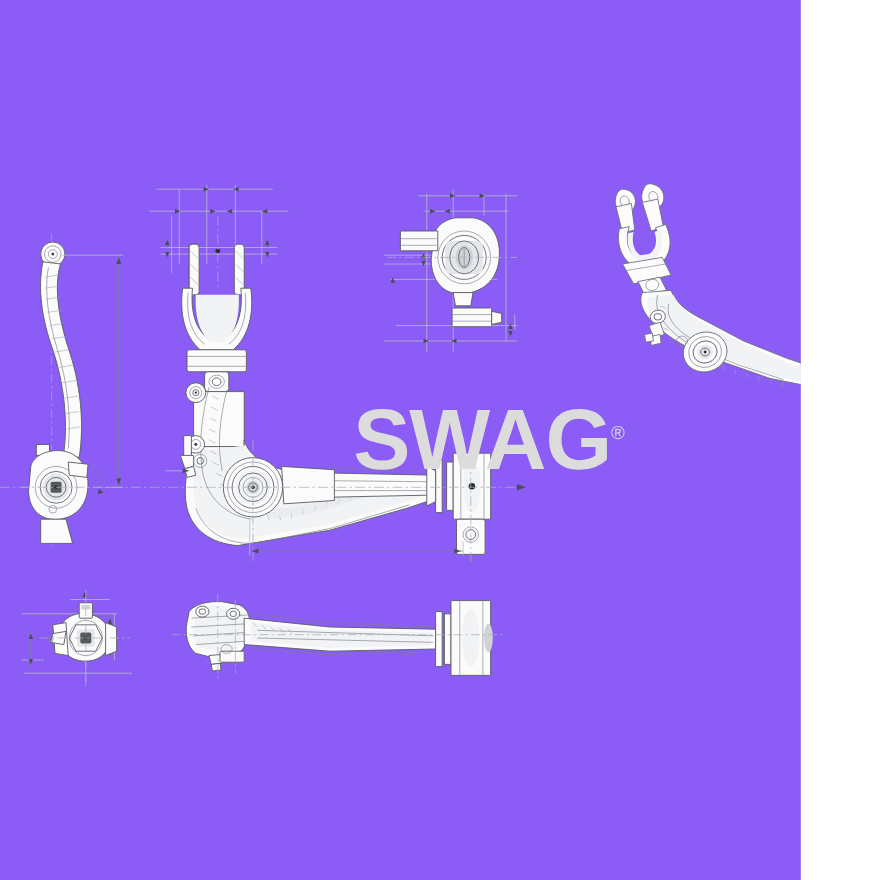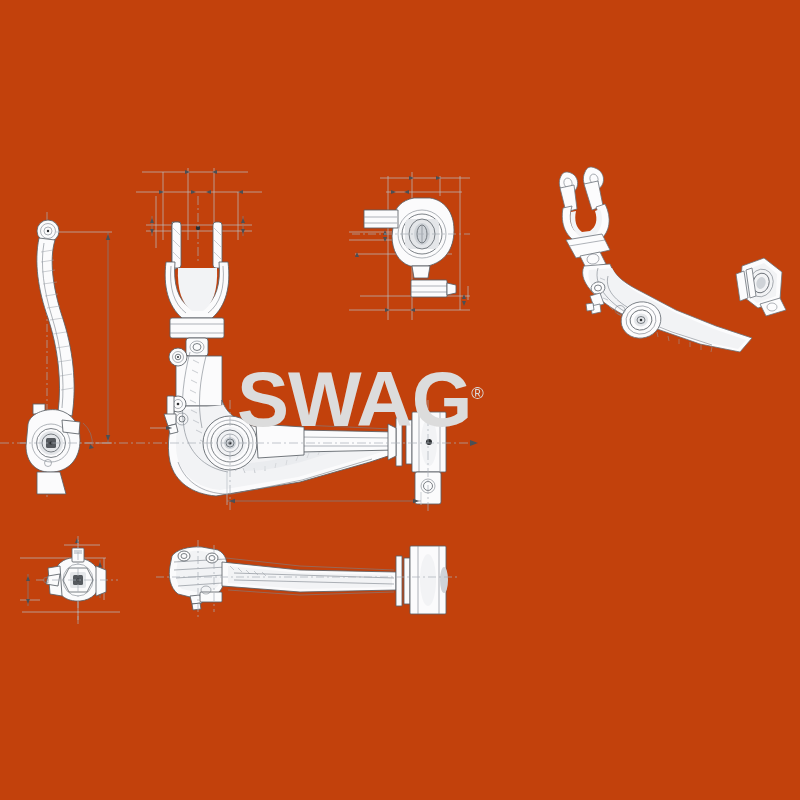--- a/index.html
+++ b/index.html
@@ -5,24 +5,25 @@
   html, body {
     margin: 0;
     padding: 0;
     background: #ffffff;
   }
   body {
     font-family: "Liberation Sans", sans-serif;
   }
   #stage {
     position: relative;
-    width: 800px;
+    width: 728px;
     height: 800px;
-    background: #c2410c;
+    background: #8b5cf6;
     overflow: hidden;
+    text-align: right;
   }
   #drawing-svg {
     position: absolute;
     left: 0;
     top: 0;
     width: 800px;
     height: 800px;
   }
   
   .watermark {

